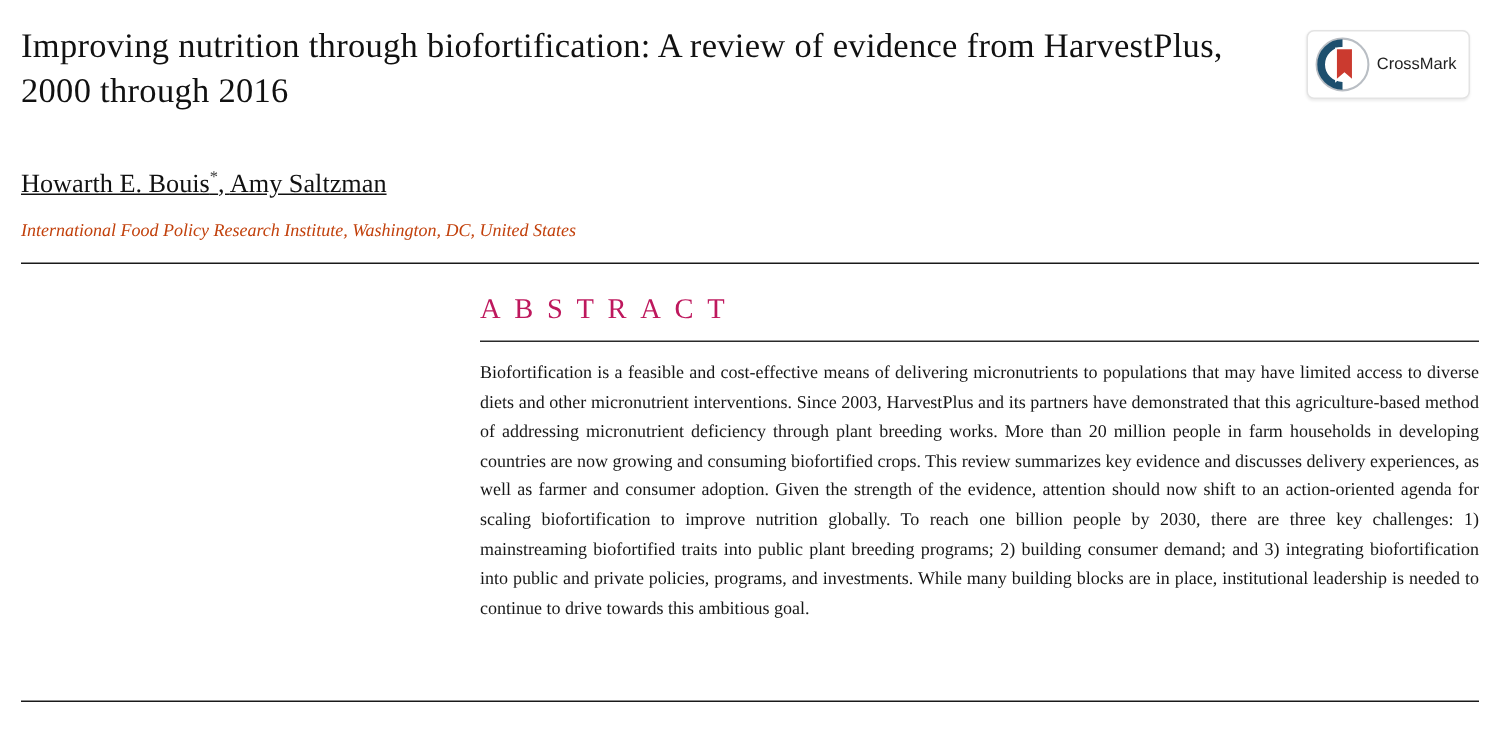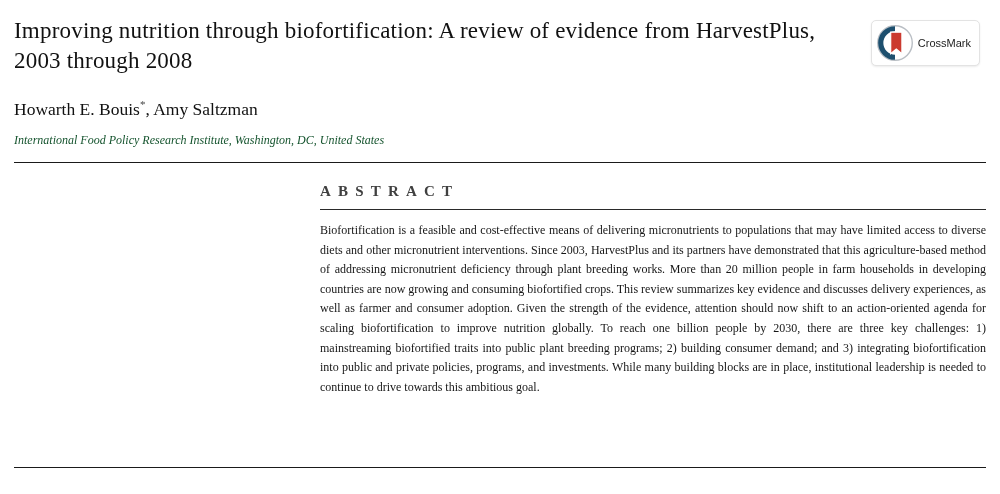--- a/index.html
+++ b/index.html
@@ -43,50 +43,51 @@
     box-shadow: 0 1px 2px rgba(0,0,0,0.08);
     cursor: pointer;
     margin-left: 32px;
   }
   .crossmark-label {
     font-family: "Liberation Sans", sans-serif;
     font-size: 11px;
     color: #222;
   }
   .authors {
-    margin-top: 21px;
+    margin-top: 35px;
     font-size: 17.5px;
     color: #111;
+    text-decoration: underline;
   }
   .authors sup {
     font-size: 11px;
     color: #444;
     cursor: pointer;
   }
   .affiliation {
     margin-top: 13px;
     font-size: 12px;
     font-style: italic;
-    color: #14532d;
+    color: #c2410c;
   }
   .rule-full {
     height: 1.4px;
     background: #1a1a1a;
     border: none;
     margin-top: 14px;
   }
   .abstract-col {
     margin-left: 306px;
     margin-top: 20px;
   }
   .abstract-heading {
-    font-size: 15px;
-    font-weight: 700;
+    font-size: 19px;
+    font-weight: 400;
     letter-spacing: 0.48em;
-    color: #404040;
+    color: #be185d;
   }
   .rule-thin {
     height: 1px;
     background: #2a2a2a;
     border: none;
     margin-top: 9px;
   }
   .abstract-text {
     margin-top: 11px;
     font-size: 12px;
@@ -102,21 +103,21 @@
     height: 1.4px;
     background: #1a1a1a;
   }
 </style>
 </head>
 <body>
 
 <div class="page">
 
   <div class="header-row">
-    <h1 class="paper-title">Improving nutrition through biofortification: A review of evidence from HarvestPlus, 2003 through 2008</h1>
+    <h1 class="paper-title">Improving nutrition through biofortification: A review of evidence from HarvestPlus, 2000 through 2016</h1>
 
     <div class="crossmark">
       <span style="display:inline-flex;">
         <svg viewBox="0 0 44 44" width="38" height="38" aria-hidden="true">
           <circle cx="22" cy="22" r="20" fill="#ffffff" stroke="#b9bec4" stroke-width="1.6"></circle>
           <path d="M22 5.5 A16.5 16.5 0 0 0 22 38.5" fill="none" stroke="#1d4f6e" stroke-width="6"></path>
           <path d="M17 9.5 h13 v25 l-6.5 -5.6 L17 34.5 Z" fill="#cb3a2f" stroke="#ffffff" stroke-width="1.4"></path>
         </svg>
       </span>
       <span class="crossmark-label">CrossMark</span>

